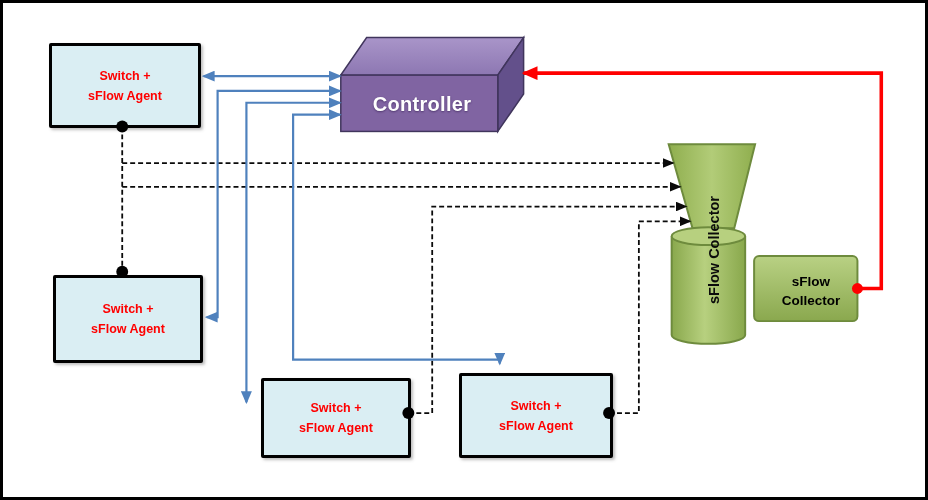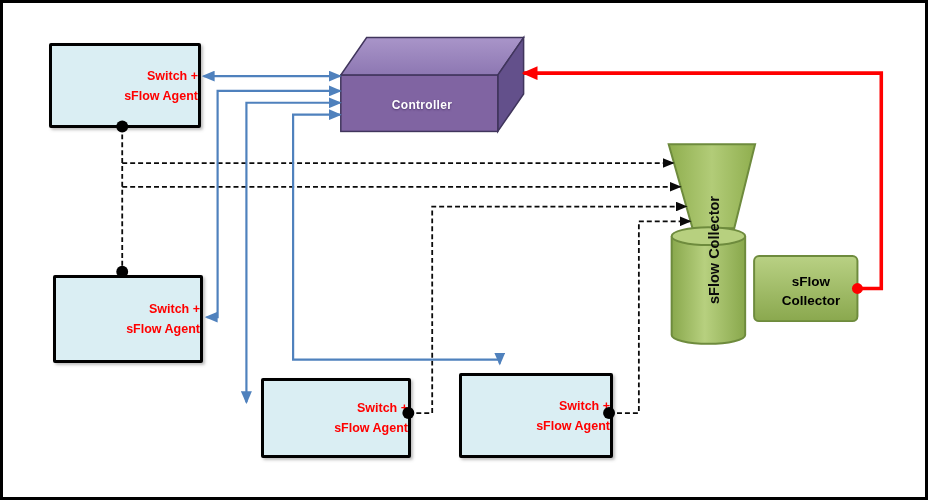--- a/index.html
+++ b/index.html
@@ -7,27 +7,27 @@
     position:relative;width:928px;height:500px;box-sizing:border-box;
     background:#ffffff;border:3px solid #000;overflow:hidden;
     font-family:"Liberation Sans",sans-serif;
   }
   .layer{position:absolute;left:0;top:0;width:100%;height:100%;pointer-events:none;}
   .shapes{z-index:1}
   .links{z-index:2}
   .switch{
     position:absolute;z-index:1;box-sizing:border-box;
     background:#daeef3;border:3px solid #000;border-radius:2px;
-    display:flex;flex-direction:column;align-items:flex-end;justify-content:center;
+    display:flex;flex-direction:column;align-items:center;justify-content:center;
     box-shadow:2px 2px 3px rgba(110,110,110,.45);
     text-align:center;
   }
   .switch span{color:#ff0000;font-weight:bold;font-size:12.5px;line-height:1.6;}
   .label{position:absolute;z-index:3;display:flex;align-items:center;justify-content:center;}
-  .controller-label{color:#ffffff;font-weight:bold;font-size:12px;letter-spacing:.3px;
+  .controller-label{color:#ffffff;font-weight:bold;font-size:20px;letter-spacing:.3px;
     text-shadow:0 1px 2px rgba(40,20,70,.55);}
   .collector-label{font-weight:bold;font-size:14.5px;color:#0b0b0b;white-space:nowrap;
     transform:rotate(-90deg);}
   .analyzer-label{flex-direction:column;font-weight:bold;font-size:13.5px;color:#000;line-height:1.4;text-align:left;}
 </style>
 </head>
 <body>
 
 <div class="stage">
 

